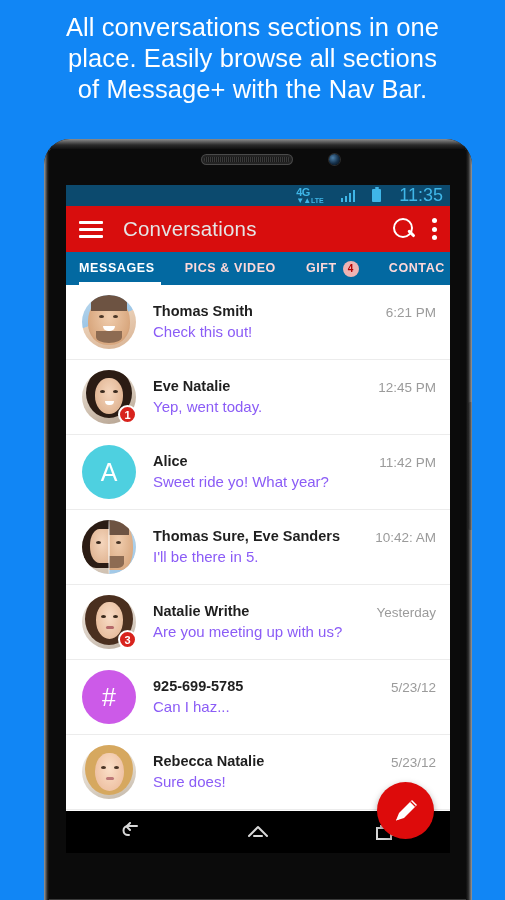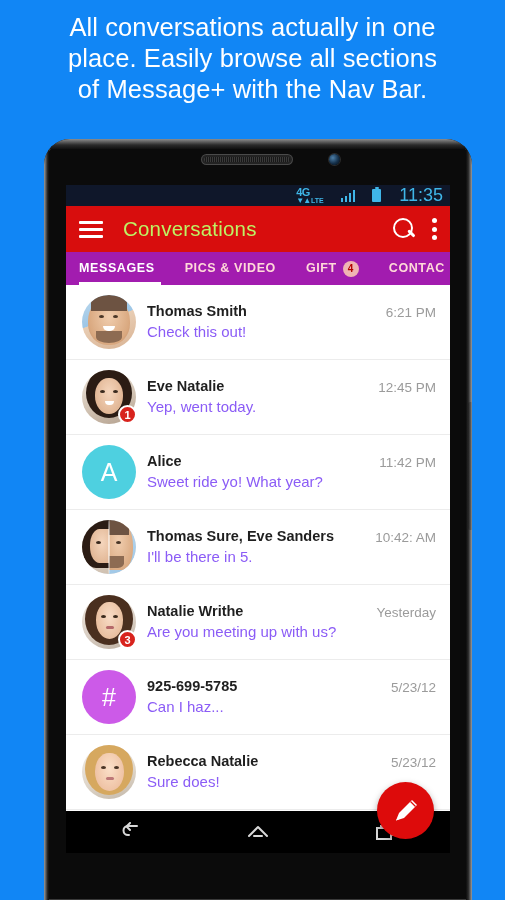--- a/index.html
+++ b/index.html
@@ -74,21 +74,21 @@
     position: absolute;
     left: 22px; top: 46px;
     width: 384px; height: 668px;
     background: #ffffff;
     overflow: hidden;
   }
 
   
   .statusbar {
     height: 21px; width: 100%;
-    background: #0f172a;
+    background: #0c4a6e;
     display: flex; align-items: center; justify-content: flex-end;
     padding-right: 7px; gap: 17px;
     color: #3fb6e8;
   }
   .st-4g { display:flex; align-items:flex-end; gap:1px; }
   .st-4g-txt { font-size: 11px; font-weight: 700; line-height: 10px; letter-spacing:-0.5px;}
   .st-4g-sub { font-size: 7px; line-height: 7px; font-weight:700;}
   .arrows { font-size: 8px; line-height:7px; letter-spacing:-1px; }
   .signal { display: flex; align-items: flex-end; gap: 1.5px; height: 12px; }
   .signal i { display:block; width: 2.5px; background: #3fb6e8; }
@@ -106,32 +106,32 @@
 
   
   .appbar {
     height: 46px; background: #d80d0d;
     display: flex; align-items: center; padding: 0 13px;
     position: relative;
   }
   .hamburger { width: 24px; height: 17px; display:flex; flex-direction:column; justify-content:space-between; cursor:pointer;}
   .hamburger span { display:block; height:3px; background:#fff; border-radius:1px;}
   .appbar-title {
-    color:#bef264; font-size: 20.5px; font-weight: 400; margin-left: 20px; letter-spacing:.2px;
+    color:#e5e5e5; font-size: 20.5px; font-weight: 400; margin-left: 20px; letter-spacing:.2px;
   }
   .appbar-actions { margin-left:auto; display:flex; align-items:center; gap: 16px; }
   .search-ic { width:23px; height:23px; position:relative; cursor:pointer;}
   .search-ic::before{content:"";position:absolute;left:0;top:0;width:16px;height:16px;border:2.4px solid #fff;border-radius:50%;}
   .search-ic::after{content:"";position:absolute;left:14px;top:14px;width:9px;height:2.6px;background:#fff;transform:rotate(45deg);border-radius:2px;}
   .kebab { width:5px; display:flex;flex-direction:column;gap:3.5px; cursor:pointer; padding-right:2px;}
   .kebab i{display:block;width:5px;height:5px;background:#fff;border-radius:50%;}
 
   
   .tabs {
-    height: 33px; background:#a21caf; display:flex; align-items:center;
+    height: 33px; background:#0369a1; display:flex; align-items:center;
     padding-left: 13px; overflow:hidden; position:relative;
   }
   .tab {
     color:#ffd9d9; font-size: 12.5px; font-weight:700; letter-spacing:.6px;
     white-space:nowrap; margin-right: 30px; display:flex; align-items:center; gap:6px;
     cursor:pointer; height:33px; line-height:33px;
   }
   .tab.active { color:#ffffff; }
   .tab-underline {
     position:absolute; left:13px; bottom:0; width: 82px; height:3.5px; background:#fff;
@@ -154,21 +154,21 @@
     display:flex;align-items:center;justify-content:center;
     font-size:25px;color:#fff;font-weight:400;
   }
   .badge {
     position:absolute; right:-1px; bottom:0px;
     min-width:19px; height:19px; border-radius:50%;
     background:#d8231d; color:#fff; font-size:11px; font-weight:700;
     display:flex;align-items:center;justify-content:center;
     border:2px solid #fff; padding:0 3px;
   }
-  .row-text { flex:1; margin-left: 11px; min-width:0; }
+  .row-text { flex:1; margin-left: 17px; min-width:0; }
   .row-name {
     font-size:14.5px; color:#1f1f1f; font-weight:700; white-space:nowrap;
     overflow:hidden; text-overflow:ellipsis; line-height:19px;
   }
   .row-snippet {
     font-size:15px; color:#8b5cf6; white-space:nowrap; overflow:hidden;
     text-overflow:ellipsis; line-height:20px; margin-top:1px;
   }
   .row-time { font-size:13.5px; color:#9b9b9b; margin-left:8px; white-space:nowrap; align-self:flex-start; margin-top:20px;}
   .ph-face { position:absolute; border-radius:50%; }
@@ -189,21 +189,21 @@
     position:absolute; left:0; bottom:0; width:384px; height:42px;
     background:#000; display:flex; align-items:center; justify-content:space-around;
   }
   .navbtn { cursor:pointer; display:flex;align-items:center;justify-content:center;width:60px;height:42px;}
   .navbtn svg{display:block}
 </style>
 </head>
 <body>
 
 <div class="promo">
-  <div>All conversations actually in one</div>
+  <div>All conversations sections in one</div>
   <div>place. Easily browse all sections</div>
   <div>of Message+ with the Nav Bar.</div>
 </div>
 
 <div class="phone">
   <div class="phone-gloss"></div>
   <div class="phone-edge-l"></div>
   <div class="phone-edge-r">
     <div class="btn-bump"></div>
   </div>

